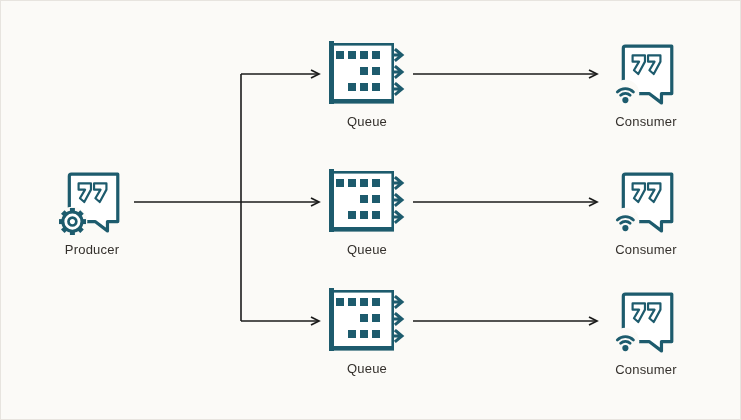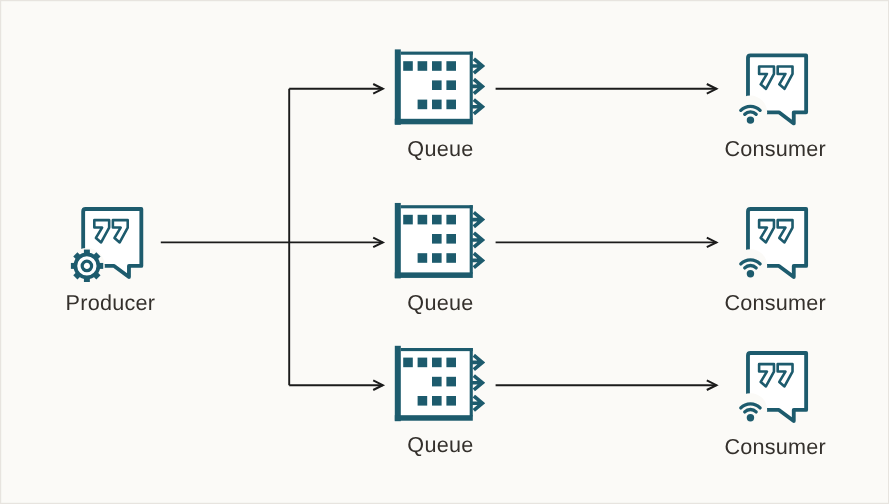--- a/index.html
+++ b/index.html
@@ -22,21 +22,21 @@
   .connectors{position:absolute;left:0;top:0;width:741px;height:420px;}
   .connectors path.edge{stroke:var(--line);stroke-width:1.6;fill:none;}
   .node{
     position:absolute;
     width:110px;
     display:flex;flex-direction:column;align-items:center;
     color:var(--icon);
   }
   .node .label{
     margin-top:7px;
-    font-size:18px;
+    font-size:13px;
     color:var(--label);
     letter-spacing:.2px;
     white-space:nowrap;
   }
   .icon{display:block;}
 </style>
 </head>
 <body>
 
 <div class="canvas">

